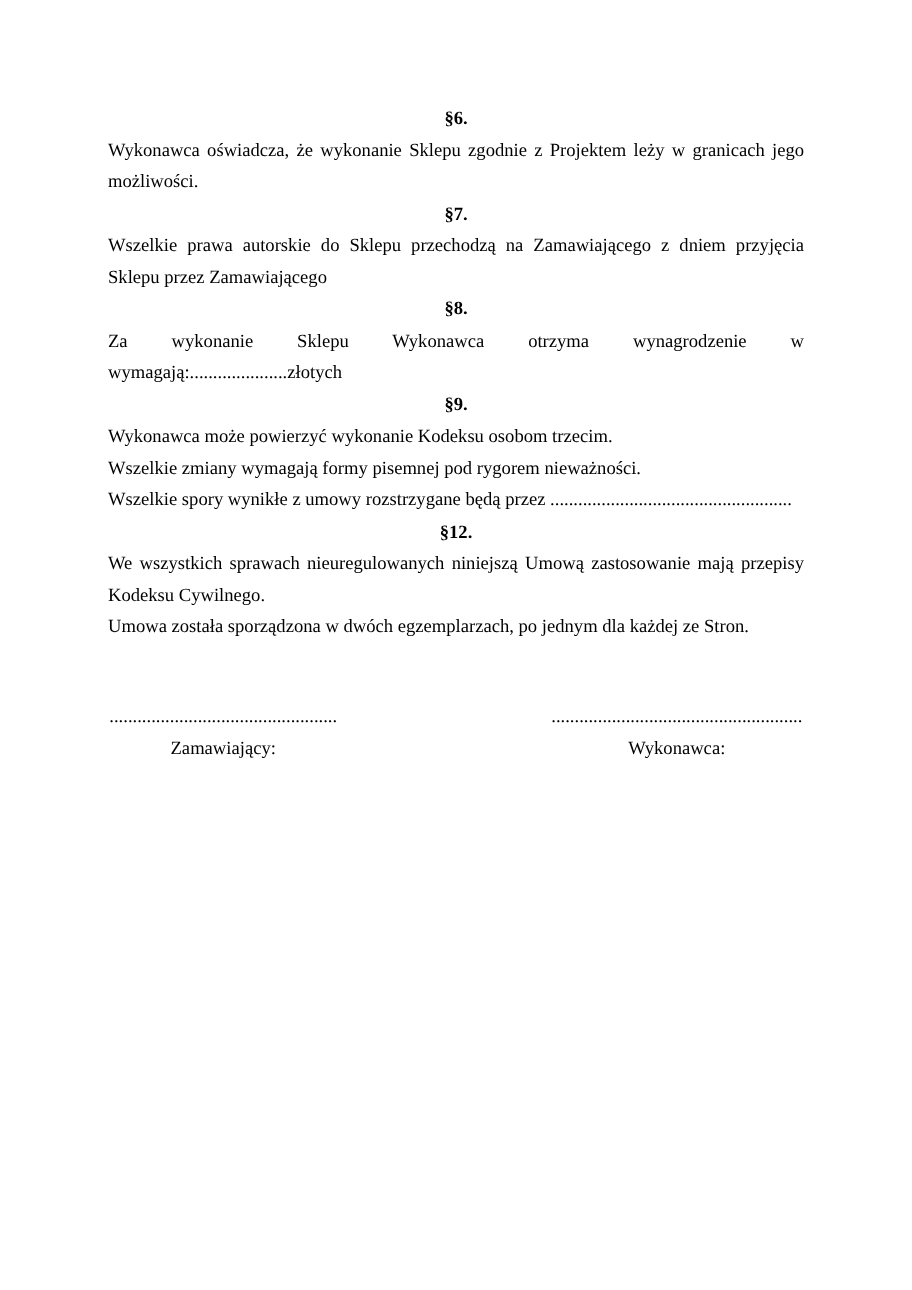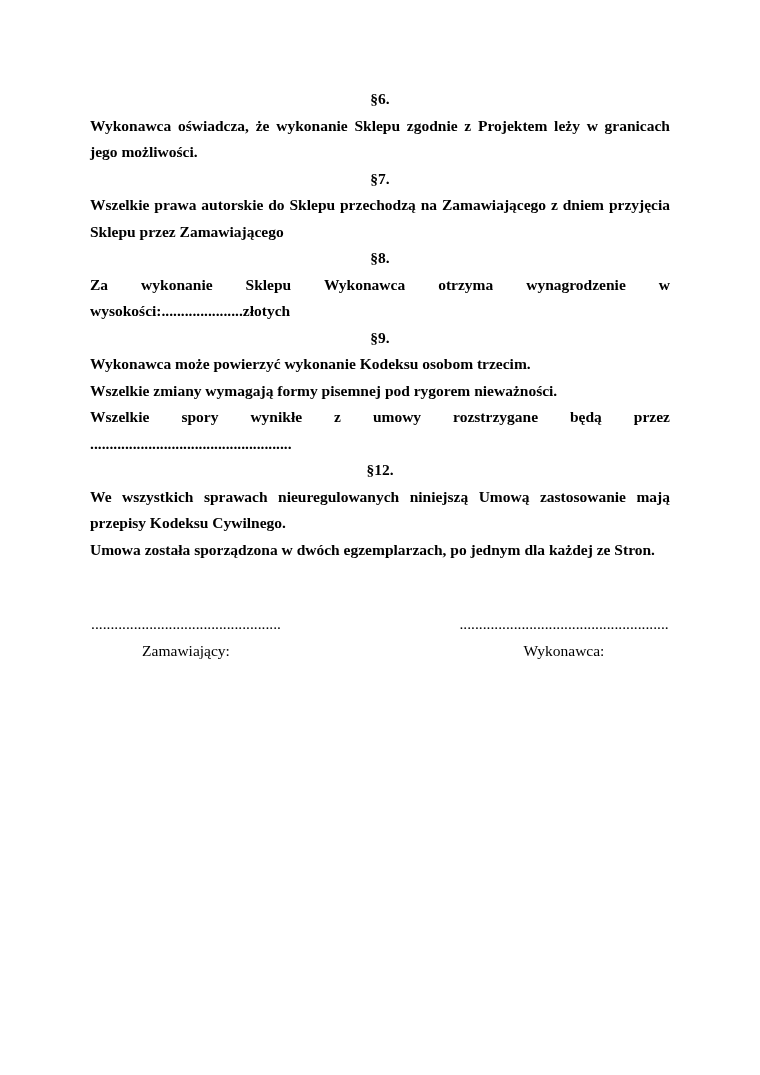--- a/index.html
+++ b/index.html
@@ -25,21 +25,20 @@
     line-height: 26.5px;
   }
   .section-heading {
     margin: 0;
     text-align: center;
     font-weight: bold;
   }
   .section-text {
     margin: 0;
     text-align: justify;
-    font-weight: bold;
   }
   .signatures {
     display: flex;
     justify-content: space-between;
     margin-top: 48px;
   }
   .sig {
     text-align: center;
   }
   .sig-left  { width: 192px; }
@@ -59,21 +58,21 @@
 <div class="page">
   <div class="content">
 
     <p class="section-heading">§6.</p>
     <p class="section-text">Wykonawca oświadcza, że wykonanie Sklepu zgodnie z Projektem leży w granicach jego możliwości.</p>
 
     <p class="section-heading">§7.</p>
     <p class="section-text">Wszelkie prawa autorskie do Sklepu przechodzą na Zamawiającego z dniem przyjęcia Sklepu przez Zamawiającego</p>
 
     <p class="section-heading">§8.</p>
-    <p class="section-text">Za wykonanie Sklepu Wykonawca otrzyma wynagrodzenie w wysokości:.....................złotych</p>
+    <p class="section-text">Za wykonanie Sklepu Wykonawca otrzyma wynagrodzenie w wymagają:.....................złotych</p>
 
     <p class="section-heading">§9.</p>
     <p class="section-text">Wykonawca może powierzyć wykonanie Kodeksu osobom trzecim.</p>
 
     <p class="section-text">Wszelkie zmiany wymagają formy pisemnej pod rygorem nieważności.</p>
 
     <p class="section-text">Wszelkie spory wynikłe z umowy rozstrzygane będą przez ....................................................</p>
 
     <p class="section-heading">§12.</p>
     <p class="section-text">We wszystkich sprawach nieuregulowanych niniejszą Umową zastosowanie mają przepisy Kodeksu Cywilnego.</p>

